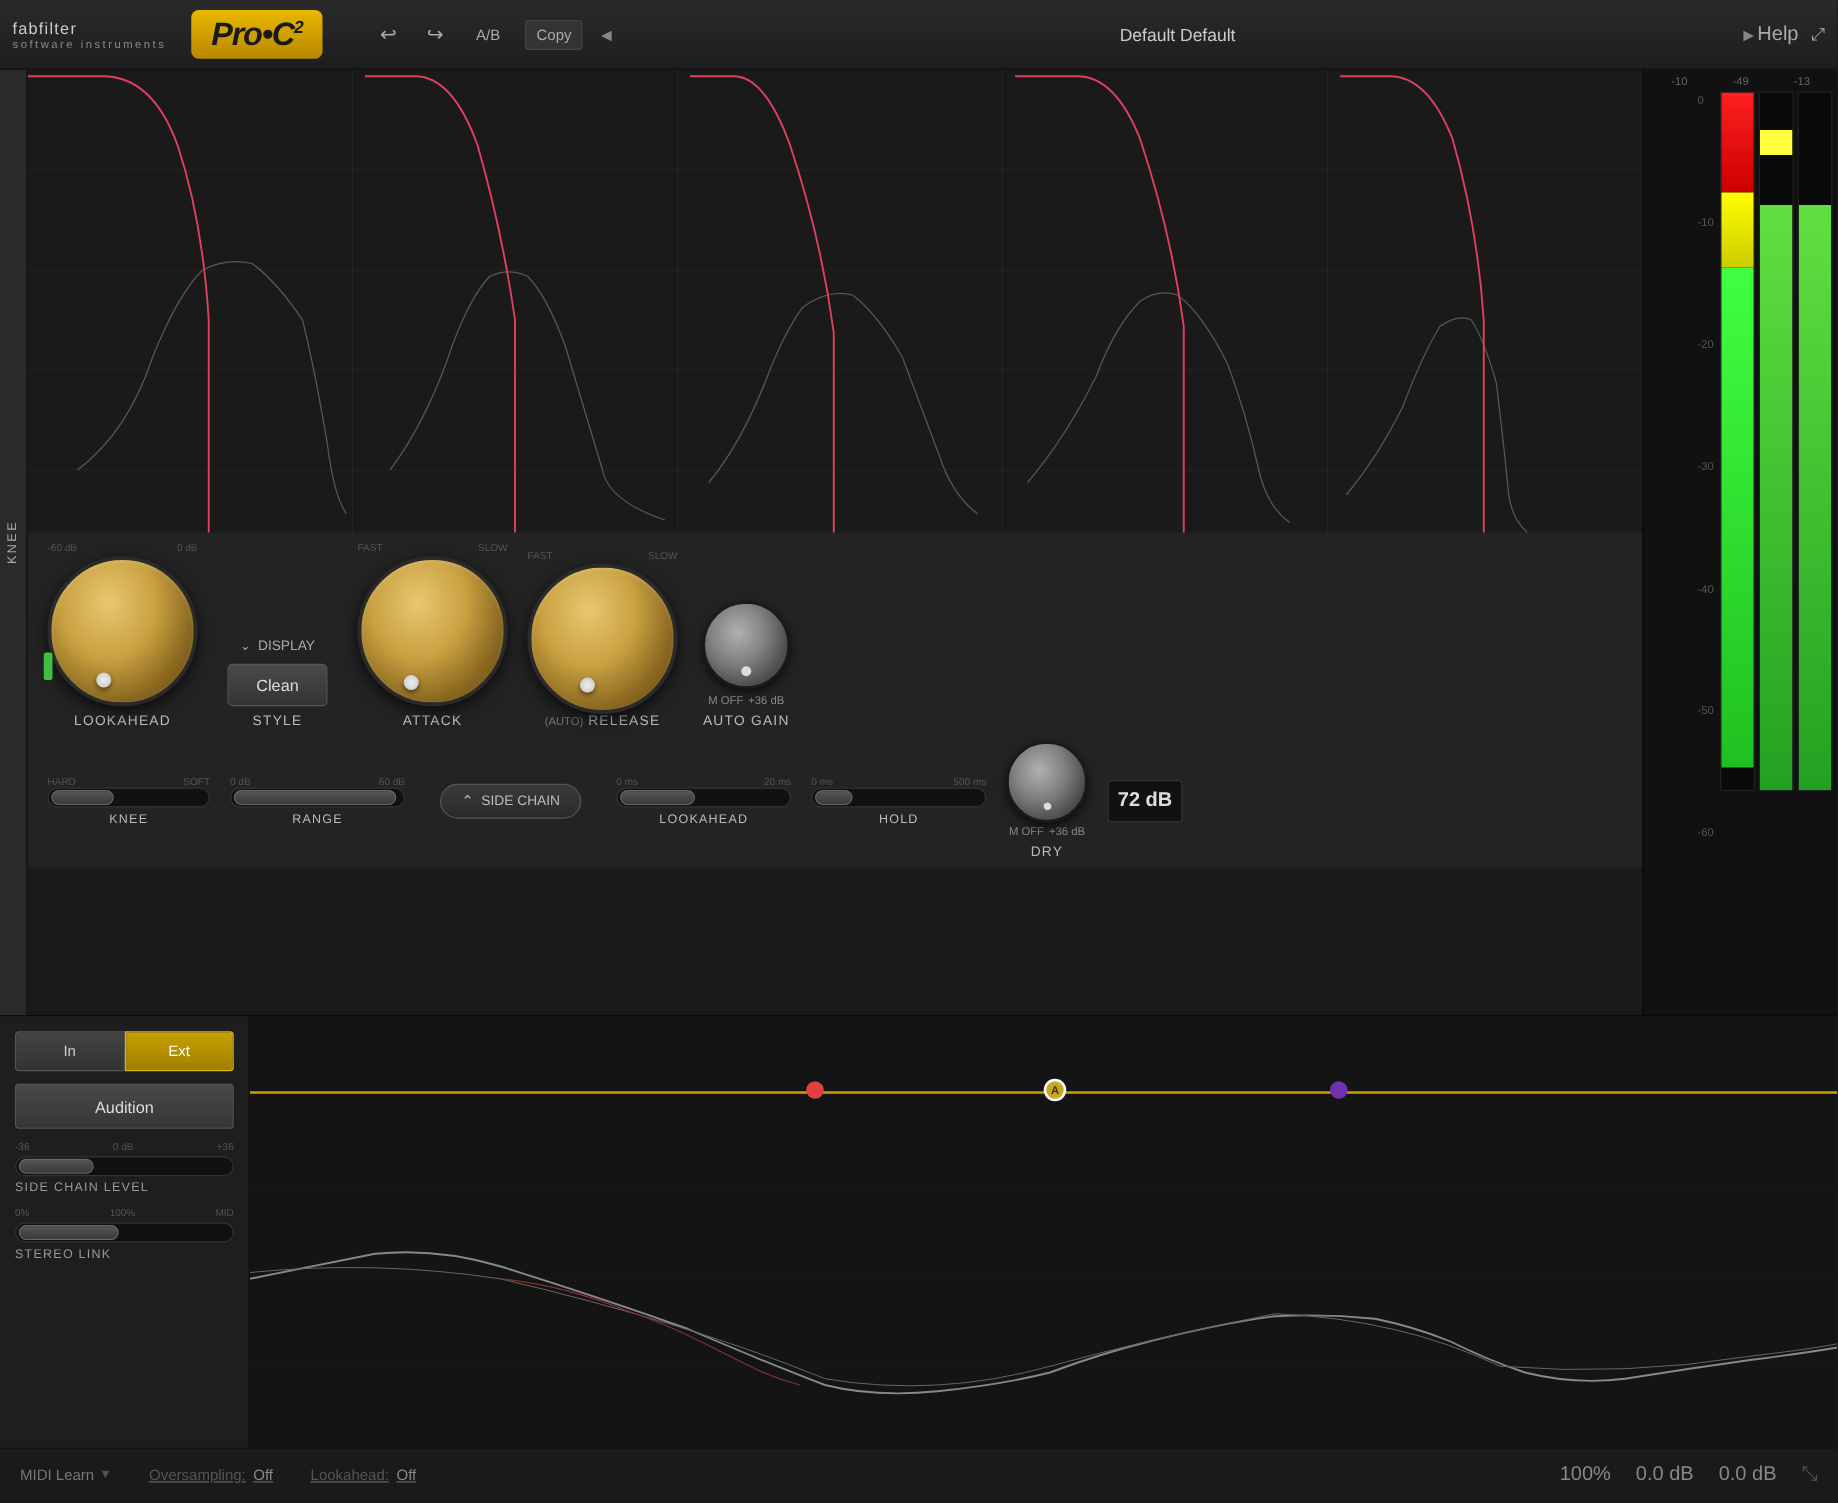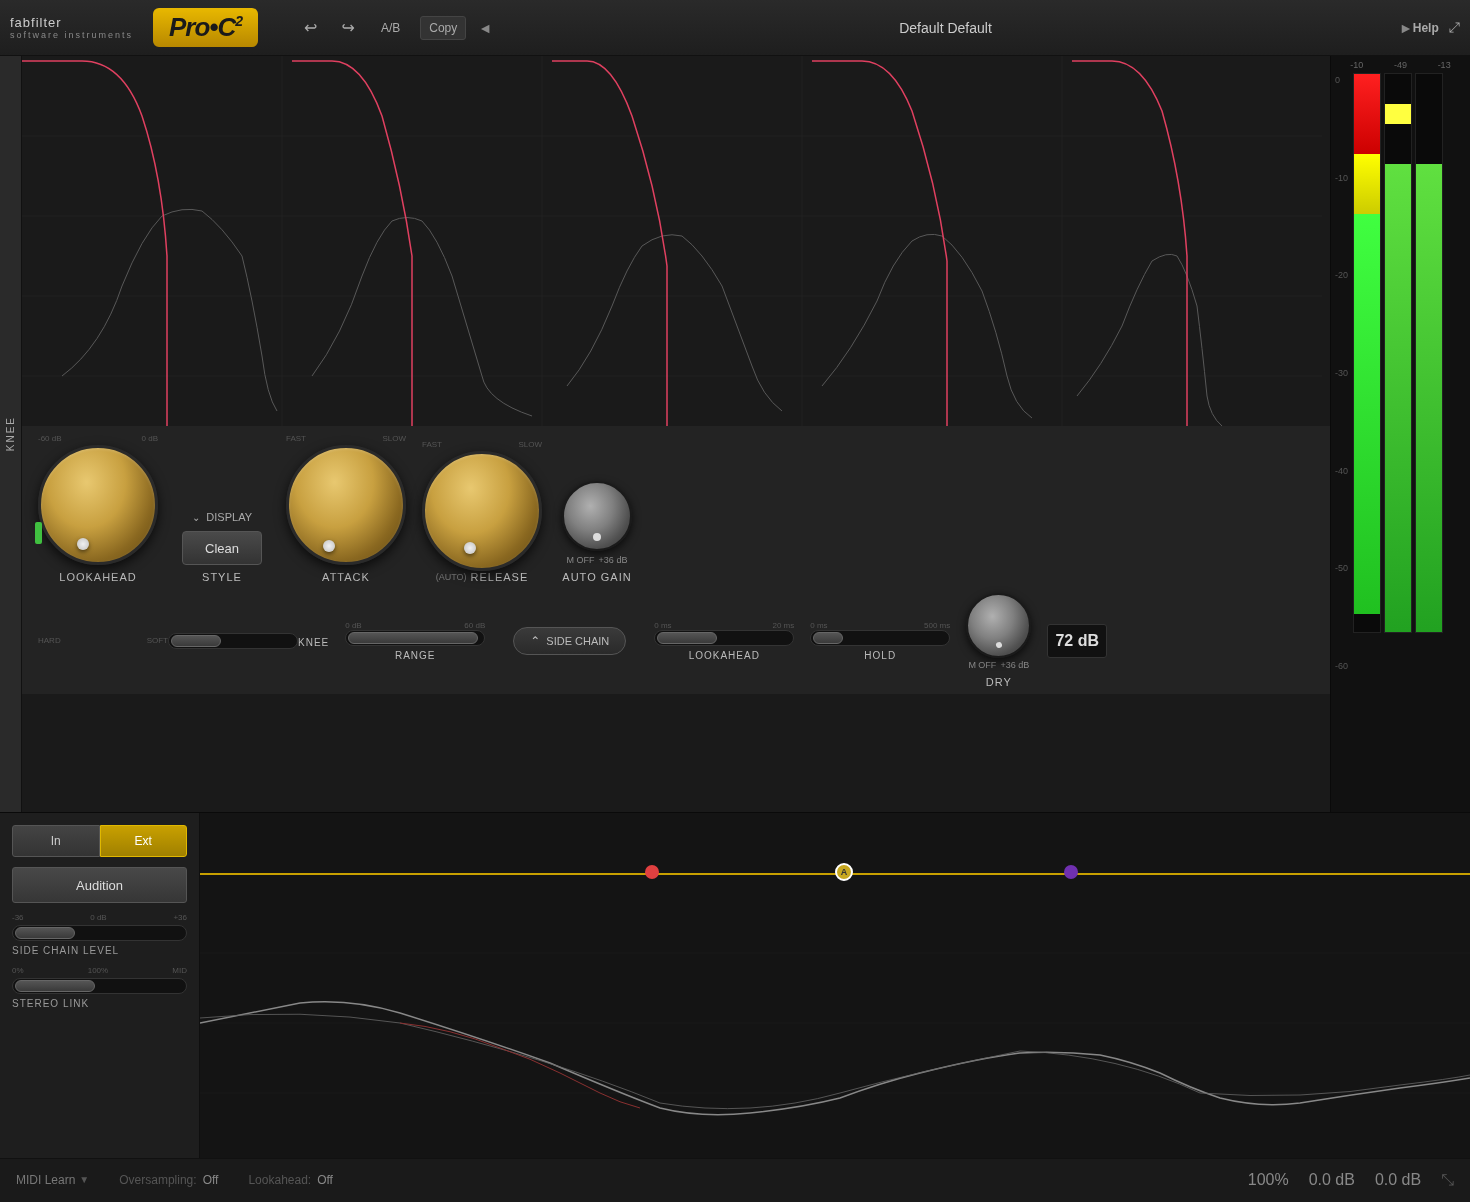--- a/index.html
+++ b/index.html
@@ -82,26 +82,25 @@
     }
     .preset-arrow {
       color: #888;
       font-size: 14px;
       cursor: pointer;
       background: none;
       border: none;
     }
     .help-btn {
       color: #aaa;
-      font-size: 12px;
+      font-size: 16px;
       cursor: pointer;
       background: none;
       border: none;
       margin-left: auto;
-      font-weight: bold;
     }
     .expand-btn {
       color: #aaa;
       font-size: 14px;
       cursor: pointer;
       background: none;
       border: none;
       margin-left: 10px;
     }
 
@@ -250,20 +249,21 @@
       display: flex;
       align-items: center;
       padding: 0 16px;
       gap: 30px;
     }
     .status-item {
       display: flex;
       gap: 6px;
       font-size: 12px;
       color: #666;
+      text-decoration: underline;
     }
     .status-label {
       color: #555;
     }
     .status-value {
       color: #888;
     }
     .midi-btn {
       background: none;
       border: none;
@@ -467,21 +467,21 @@
           <div style="display:flex; gap:4px; margin-top:4px; align-items:center;">
             <span style="font-size:9px; color:#888;">M OFF</span>
             <span style="font-size:9px; color:#888;">+36 dB</span>
           </div>
           <span class="knob-label">AUTO GAIN</span>
         </div>
       </div>
 
       <div style="display:flex; align-items:center; padding:6px 16px; gap:8px; margin-top:4px;">
 
-        <div style="display:flex; flex-direction:row; align-items:center;">
+        <div style="display:flex; flex-direction:column; align-items:center;">
           <div style="display:flex; justify-content:space-between; width:130px; font-size:8px; color:#555;">
             <span>HARD</span>
             <span>SOFT</span>
           </div>
           <div class="slider-track" style="width:130px;">
             <div class="slider-thumb" style="left:2px; width:50px;"></div>
           </div>
           <span class="slider-label">KNEE</span>
         </div>
 
@@ -534,21 +534,21 @@
           <span class="knob-label">DRY</span>
         </div>
 
         <div class="gain-display" style="margin-left:8px;">
           <span>72 dB</span>
         </div>
       </div>
     </div>
   </div>
 
-  <div style="width:140px; background:#111; position:relative; border-left:1px solid #0a0a0a; display:flex; flex-direction:column; align-items:flex-start; padding:4px;">
+  <div style="width:156px; background:#111; position:relative; border-left:1px solid #0a0a0a; display:flex; flex-direction:column; align-items:flex-end; padding:4px;">
 
     <div style="display:flex; justify-content:space-around; width:100%; font-size:9px; color:#666; margin-bottom:3px;">
       <span>-10</span>
       <span>-49</span>
       <span>-13</span>
     </div>
 
     <div style="display:flex; gap:3px; height:600px; position:relative;">
 
       <div style="display:flex; flex-direction:column; justify-content:space-between; height:600px; padding:2px 0; margin-right:2px;">

